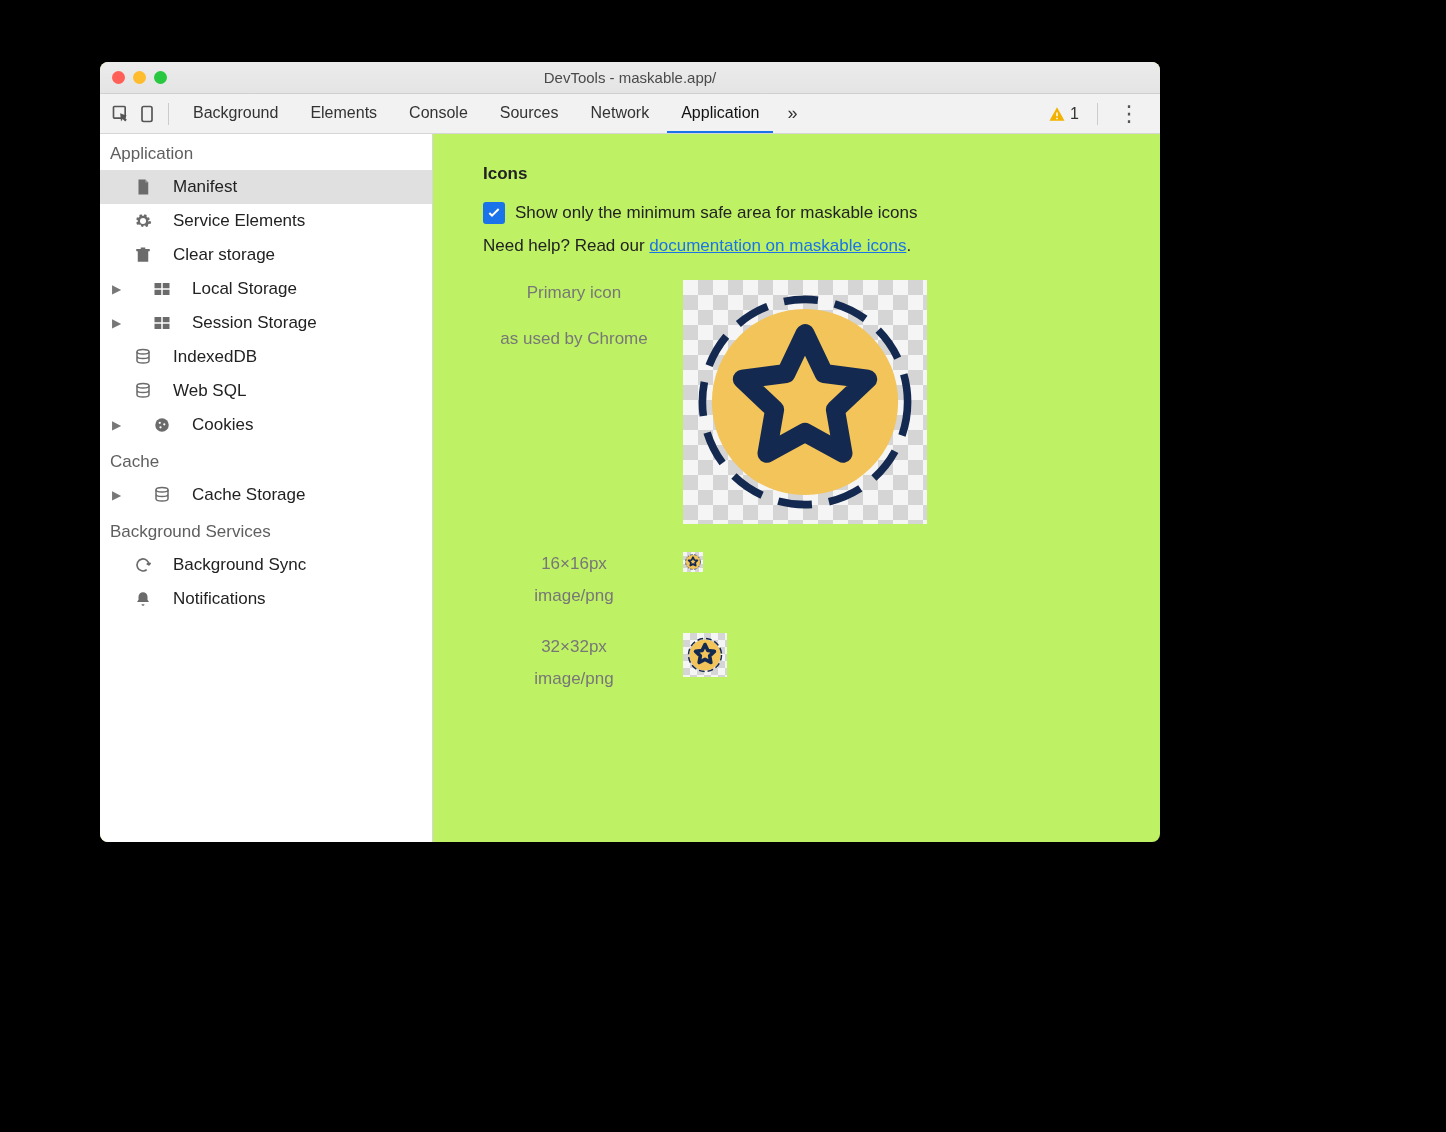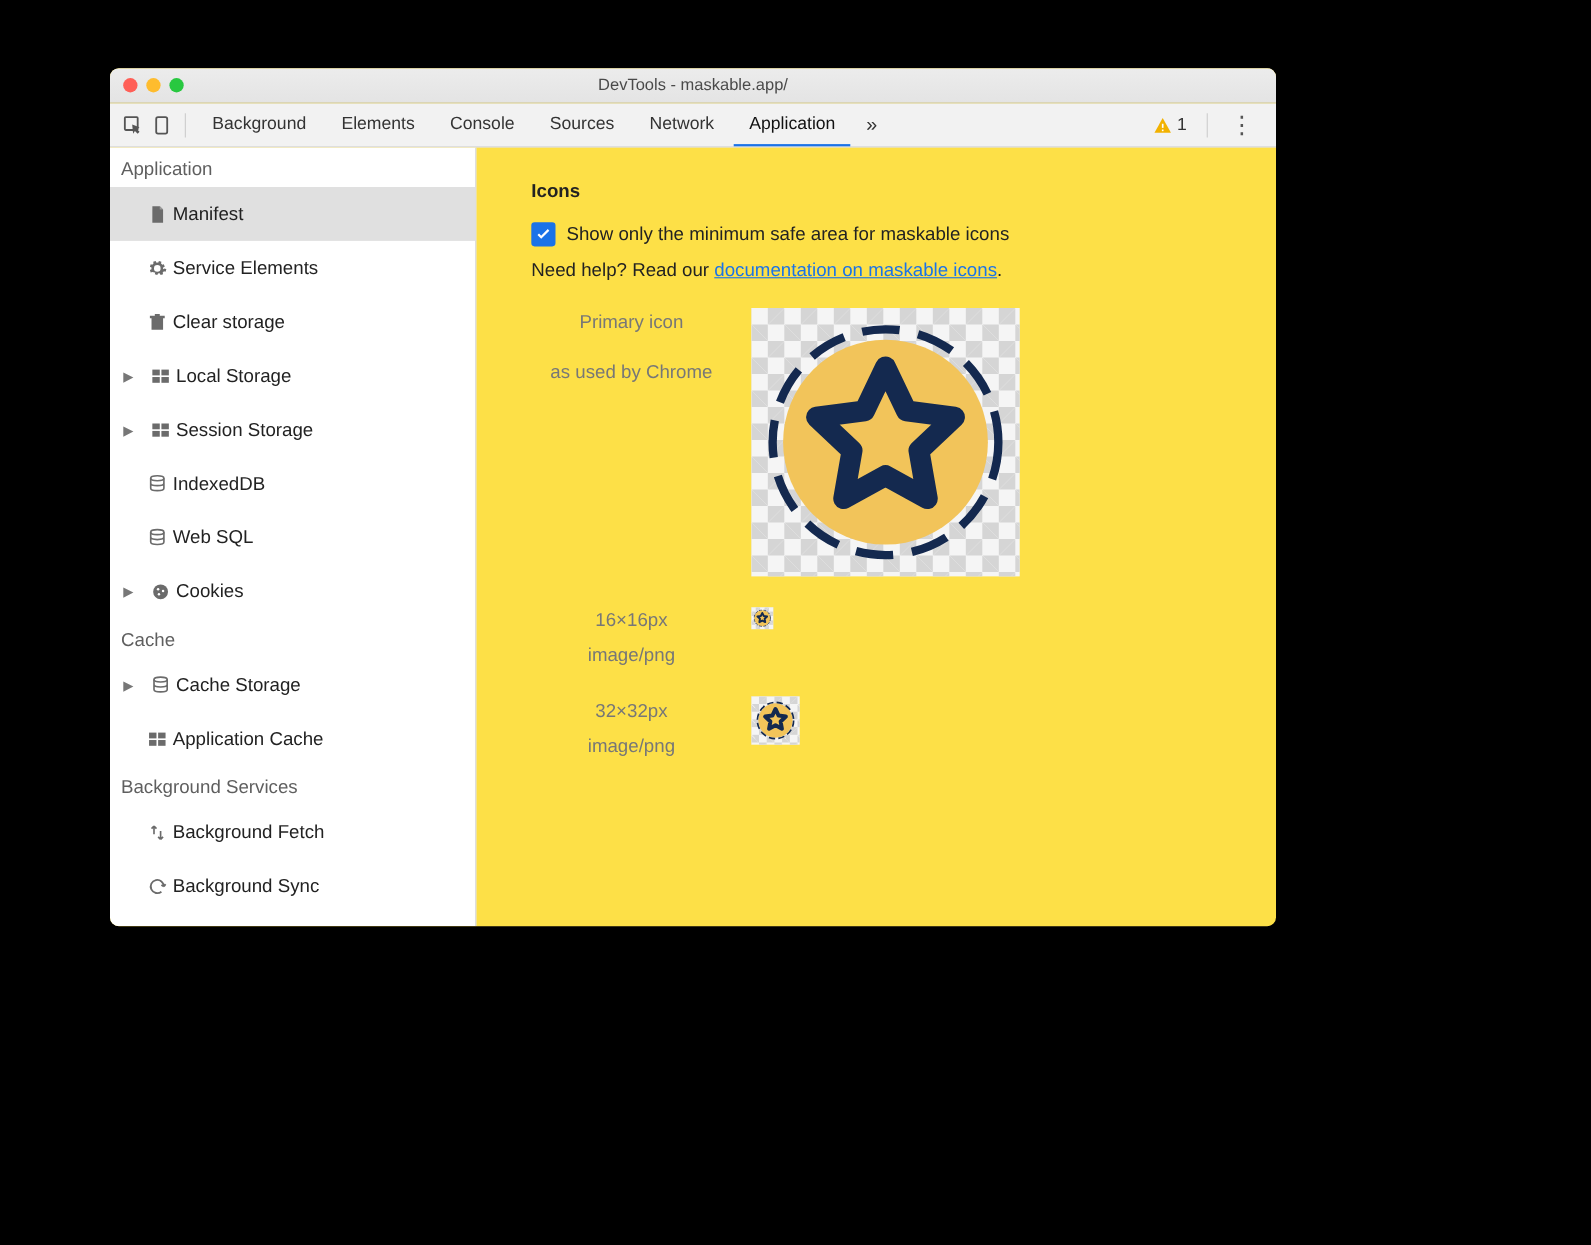--- a/index.html
+++ b/index.html
@@ -1,35 +1,35 @@
 <!DOCTYPE html>
 <html><head>
 <meta charset="utf-8">
 <style>
   *{box-sizing:border-box;margin:0;padding:0;font-family:-apple-system,BlinkMacSystemFont,"Segoe UI",Helvetica,Arial,sans-serif}
   body{background:#000;width:1446px;height:1132px;position:relative}
-  .window{position:absolute;left:100px;top:62px;width:1060px;height:780px;background:#fde047;border-radius:8px;box-shadow:0 25px 60px rgba(0,0,0,.55);overflow:hidden;display:flex;flex-direction:column}
+  .window{position:absolute;left:100px;top:62px;width:1060px;height:780px;background:#bef264;border-radius:8px;box-shadow:0 25px 60px rgba(0,0,0,.55);overflow:hidden;display:flex;flex-direction:column}
   .titlebar{height:32px;background:linear-gradient(#ececec,#e4e4e4);border-bottom:1px solid #d0d0d0;display:flex;align-items:center;position:relative}
   .traffic{display:flex;gap:8px;padding-left:12px}
   .tl{width:13px;height:13px;border-radius:50%}
   .tl.red{background:#ff5f57}.tl.yel{background:#febc2e}.tl.grn{background:#28c840}
   .title{position:absolute;left:0;right:0;text-align:center;color:#4a4a4a;font-size:15px}
   .toolbar{height:40px;border-bottom:1px solid #d6d6d6;display:flex;align-items:center;padding:0 10px;gap:4px;background:#f2f2f2}
   .tb-ico{width:22px;height:22px;color:#555;display:flex;align-items:center;justify-content:center}
   .tb-sep{width:1px;height:22px;background:#ccc;margin:0 6px}
   .tab{padding:0 14px;height:38px;display:flex;align-items:center;color:#333;font-size:16px;cursor:pointer;border-bottom:2px solid transparent}
   .tab.active{border-bottom:2px solid #1a73e8;color:#111}
   .spacer{flex:1}
   .tabs-over{font-size:18px;color:#333;padding:0 10px}
   .warn-wrap{display:flex;align-items:center;gap:4px;padding:0 8px}
   .dots{font-size:22px;color:#555;padding:0 10px}
   .content{flex:1;display:flex;overflow:hidden}
   .sidebar{width:333px;border-right:1px solid #d6d6d6;background:#fff;font-size:17px;color:#222;overflow:hidden}
   .section-title{padding:10px 10px 6px;color:#5f5f5f;font-size:17px}
-  .item{display:flex;align-items:center;height:49px;padding-left:34px;gap:5px;cursor:pointer}
+  .item{display:flex;align-items:center;height:34px;padding-left:34px;gap:21px;cursor:pointer}
   .item.selected{background:#e0e0e0}
   .item .arrow{position:relative;left:-22px;margin-right:-14px;color:#777;font-size:12px;width:12px}
   .item svg,.item .ic{width:18px;height:18px;color:#6b6b6b;flex-shrink:0}
   .main{flex:1;overflow:auto;padding:30px 50px}
   .heading{font-weight:700;font-size:17px;color:#222;margin-bottom:18px}
   .chk-row{display:flex;align-items:center;gap:10px;margin-bottom:12px;font-size:17px;color:#222}
   .chk{width:22px;height:22px;border:2px solid #1a73e8;border-radius:3px;background:#1a73e8;display:flex;align-items:center;justify-content:center}
   .help{font-size:17px;color:#222;margin-bottom:24px}
   .help a{color:#1a73e8;}
   .icon-row{display:flex;align-items:flex-start;margin-bottom:24px}
@@ -165,37 +165,22 @@
 
       <div class="section-title">Cache</div>
       <div class="item">
         <span class="arrow">▶</span>
         <svg class="ic" viewBox="0 0 24 24" fill="none" stroke="#6b6b6b" stroke-width="2">
             <ellipse cx="12" cy="5" rx="8" ry="3"></ellipse>
             <path d="M4 5v6c0 1.7 3.6 3 8 3s8-1.3 8-3V5M4 11v6c0 1.7 3.6 3 8 3s8-1.3 8-3v-6"></path>
           </svg>
         <span>Cache Storage</span>
       </div>
-      <div class="item">
-        <svg class="ic" viewBox="0 0 24 24" fill="#6b6b6b">
-            <rect x="2" y="4" width="9" height="7"></rect>
-            <rect x="13" y="4" width="9" height="7"></rect>
-            <rect x="2" y="13" width="9" height="7"></rect>
-            <rect x="13" y="13" width="9" height="7"></rect>
-          </svg>
-        <span>Application Cache</span>
-      </div>
 
       <div class="section-title">Background Services</div>
-      <div class="item">
-        <svg class="ic" viewBox="0 0 24 24" fill="none" stroke="#6b6b6b" stroke-width="2">
-            <path d="M8 4v10M8 4l-3 3M8 4l3 3M16 20V10M16 20l-3-3M16 20l3-3"></path>
-          </svg>
-        <span>Background Fetch</span>
-      </div>
       <div class="item">
         <svg class="ic" viewBox="0 0 24 24" fill="none" stroke="#6b6b6b" stroke-width="2.2">
             <path d="M20 12a8 8 0 10-3 6.2M20 12l2-3M20 12l-3-2"></path>
           </svg>
         <span>Background Sync</span>
       </div>
       <div class="item">
         <svg class="ic" viewBox="0 0 24 24" fill="#6b6b6b">
             <path d="M12 3a6 6 0 00-6 6v4l-2 3h16l-2-3V9a6 6 0 00-6-6zM10 19a2 2 0 004 0"></path>
           </svg>

